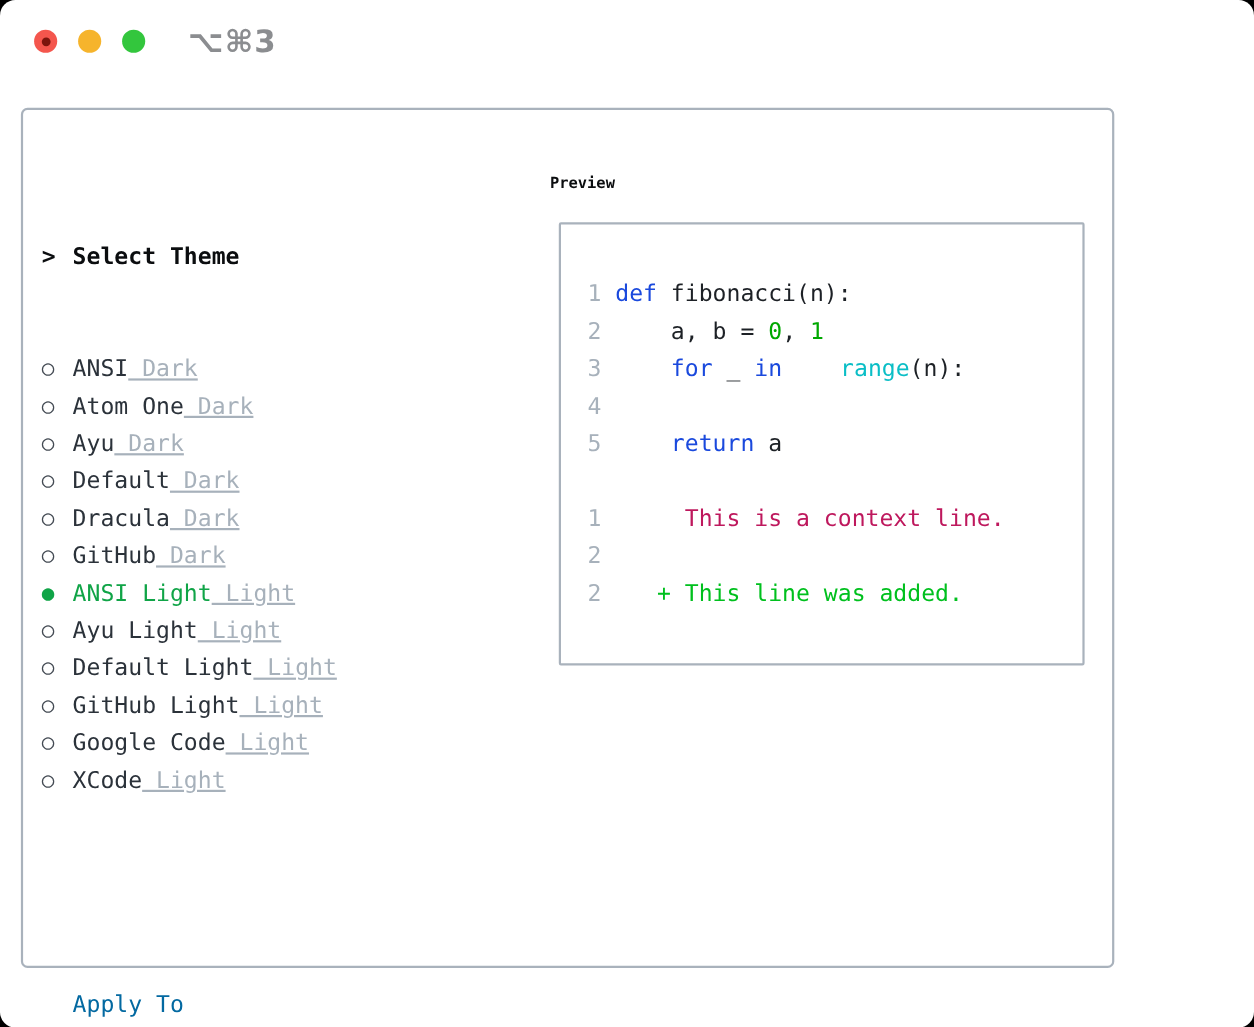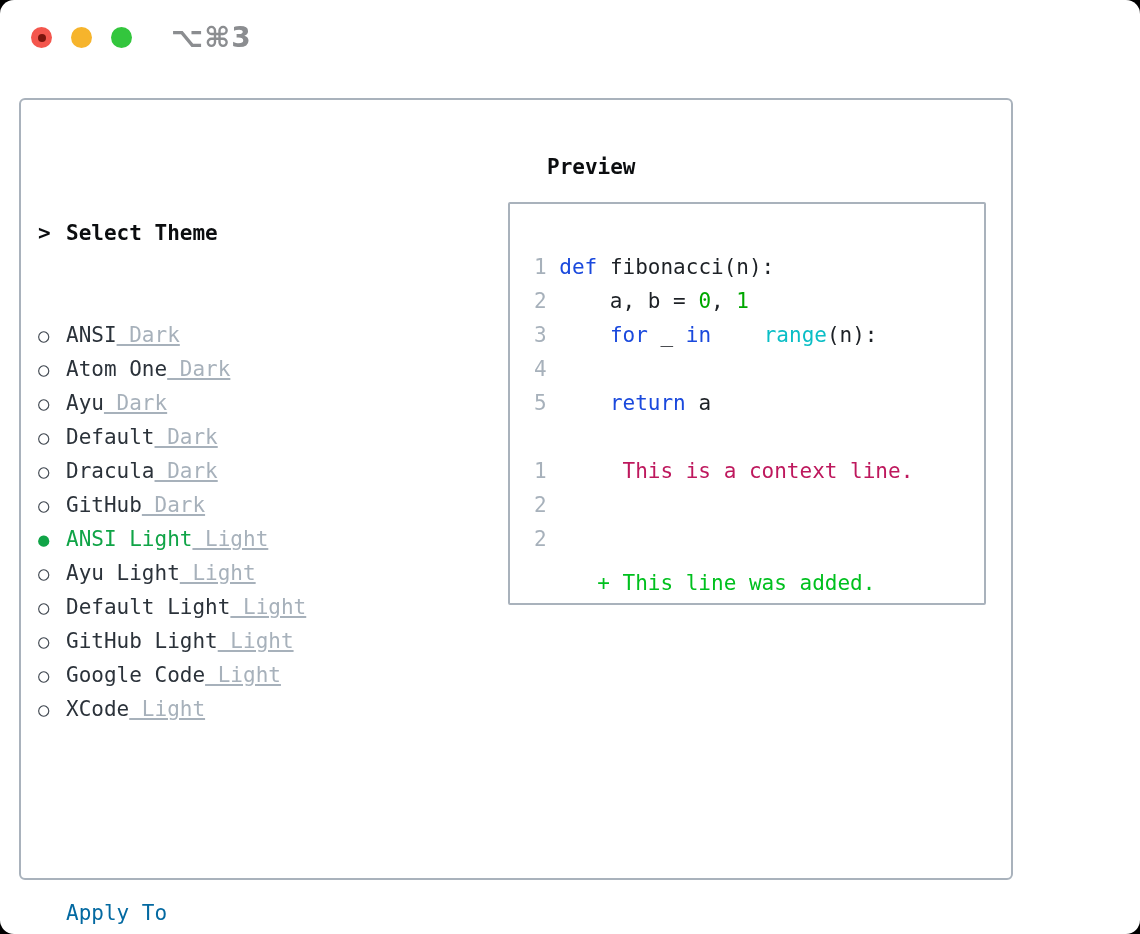--- a/index.html
+++ b/index.html
@@ -44,37 +44,37 @@
   .radio-off { color: #434a53; font-size: 19px; }
   .radio-on  { color: var(--accent-green); font-size: 19px; }
   .hdr-label { font-weight: bold; color: var(--heading-black); }
   .theme-name { color: var(--text-dark); text-align: center; }
   .theme-name.selected { color: var(--accent-green); }
   .variant { color: var(--muted-gray); text-decoration: underline; }
   .apply-label { color: #0369a1; }
 
   
   .preview-label {
-    position: absolute; left: 500px; top: 150px; font-size: 21px; line-height: 34px;
-    font-weight: bold; color: var(--heading-black); margin-left: 47px;
+    position: absolute; left: 500px; top: 150px; font-size: 14px; line-height: 34px;
+    font-weight: bold; color: var(--heading-black);
   }
   .preview-box {
     position: absolute; left: 508px; top: 202px; width: 478px; height: 403px;
     border: 2px solid var(--border-gray); border-radius: 2px; background: #fff;
     padding: 46px 0 0 24px; overflow: hidden;
   }
   .code-line { height: 34px; font-size: 21px; line-height: 34px; white-space: pre; display: flex; }
   .lnum { color: var(--muted-gray); flex: 0 0 auto; }
   .tok-fg  { color: #1d2126; }
   .tok-kw  { color: var(--keyword-blue); }
   .tok-fn  { color: var(--function-cyan); margin-left: 40px; }
   .tok-num { color: var(--number-green); }
   .tok-ctx { color: #be185d; text-align: center; }
   .tok-del { color: var(--deleted-red); }
-  .tok-add { color: var(--added-green); margin-top: 44px; }
+  .tok-add { color: var(--added-green); }
   .blank-line { height: 34px; }
 </style>
 </head>
 <body>
 
 <div class="window">
 
   <div class="titlebar">
     <div class="traffic red">
       <div class="dot"></div>

